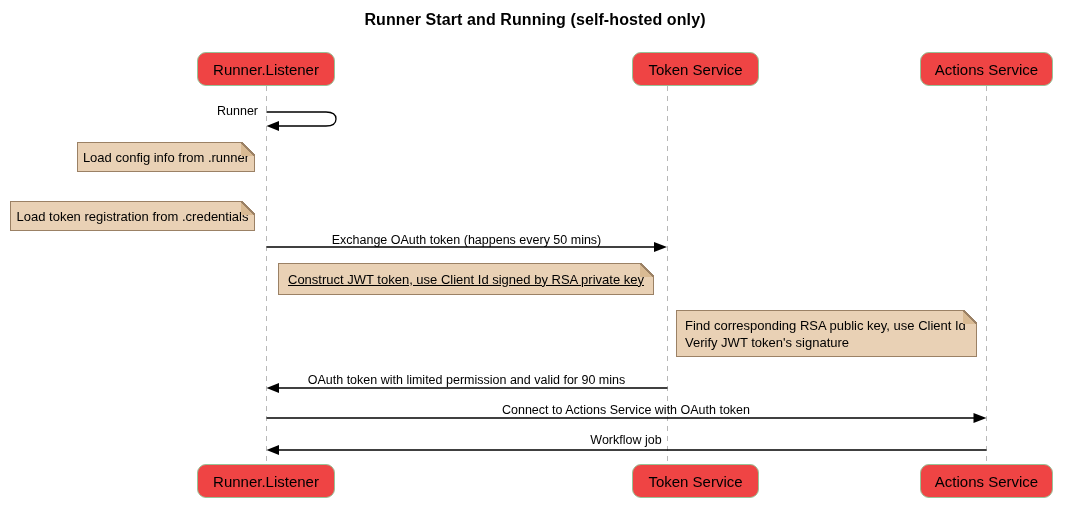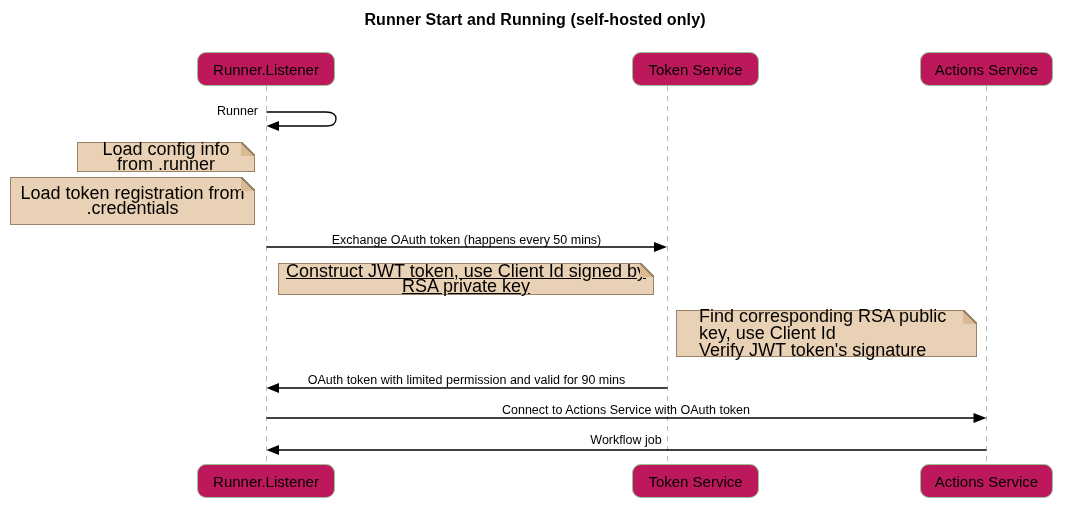--- a/index.html
+++ b/index.html
@@ -7,57 +7,57 @@
     position:relative; width:1070px; height:525px; background:#ffffff;
     font-family:"Liberation Sans", sans-serif; color:#000; overflow:hidden;
   }
   .title {
     position:absolute; top:11px; left:0; width:1070px; text-align:center;
     font-size:16px; font-weight:bold; letter-spacing:0.1px;
   }
   svg.canvas { position:absolute; top:0; left:0; }
   .participant {
     position:absolute; height:34px; box-sizing:border-box;
-    background:#be185d; border:1px solid #97c297; border-radius:9px;
+    background:#ef4444; border:1px solid #97c297; border-radius:9px;
     display:flex; align-items:center; justify-content:center;
     font-size:15px; z-index:2;
   }
   .p-runner  { left:197px; width:138px; }
   .p-token   { left:632px; width:127px; }
   .p-actions { left:920px; width:133px; }
   .row-top    { top:52px; }
   .row-bottom { top:464px; }
   .msg-label {
     position:absolute; font-size:12.5px; text-align:center; z-index:2;
     white-space:nowrap;
   }
   .lbl-start    { left:180px; width:78px;  top:104px; text-align:right; }
   .lbl-exchange { left:266px; width:401px; top:233px; }
   .lbl-oauth    { left:266px; width:401px; top:373px; }
   .lbl-connect  { left:266px; width:720px; top:403px; }
   .lbl-workflow { left:266px; width:720px; top:433px; }
   .note {
     position:absolute; box-sizing:border-box; z-index:2;
     background:#e9d1b5; border:1px solid #9b8165;
-    font-size:18px; line-height:15px;
+    font-size:13px; line-height:15px;
     display:flex; align-items:center; justify-content:center;
     padding:0 4px; text-align:center;
   }
   .note .fold {
     position:absolute; top:-1px; right:-1px; width:14px; height:14px;
     background:linear-gradient(to bottom left,
       #ffffff 43%, #9b8165 43%, #9b8165 55%, #d9ba93 55%);
   }
   .note-1 { left:77px;  top:142px; width:178px; height:30px; }
-  .note-2 { left:10px;  top:177px; width:245px; height:48px; }
+  .note-2 { left:10px;  top:201px; width:245px; height:30px; }
   .note-3 { left:278px; top:263px; width:376px; height:32px;text-decoration:underline; }
   .note-4 {
     left:676px; top:310px; width:301px; height:47px;
     justify-content:flex-start; text-align:left; white-space:pre-line;
-    padding:0 22px; line-height:17px;
+    padding:0 8px; line-height:17px;
   }
 </style>
 </head>
 <body>
 
 <div class="diagram">
 
   <div class="title">Runner Start and Running (self-hosted only)</div>
 
   <svg class="canvas" width="1070" height="525">

